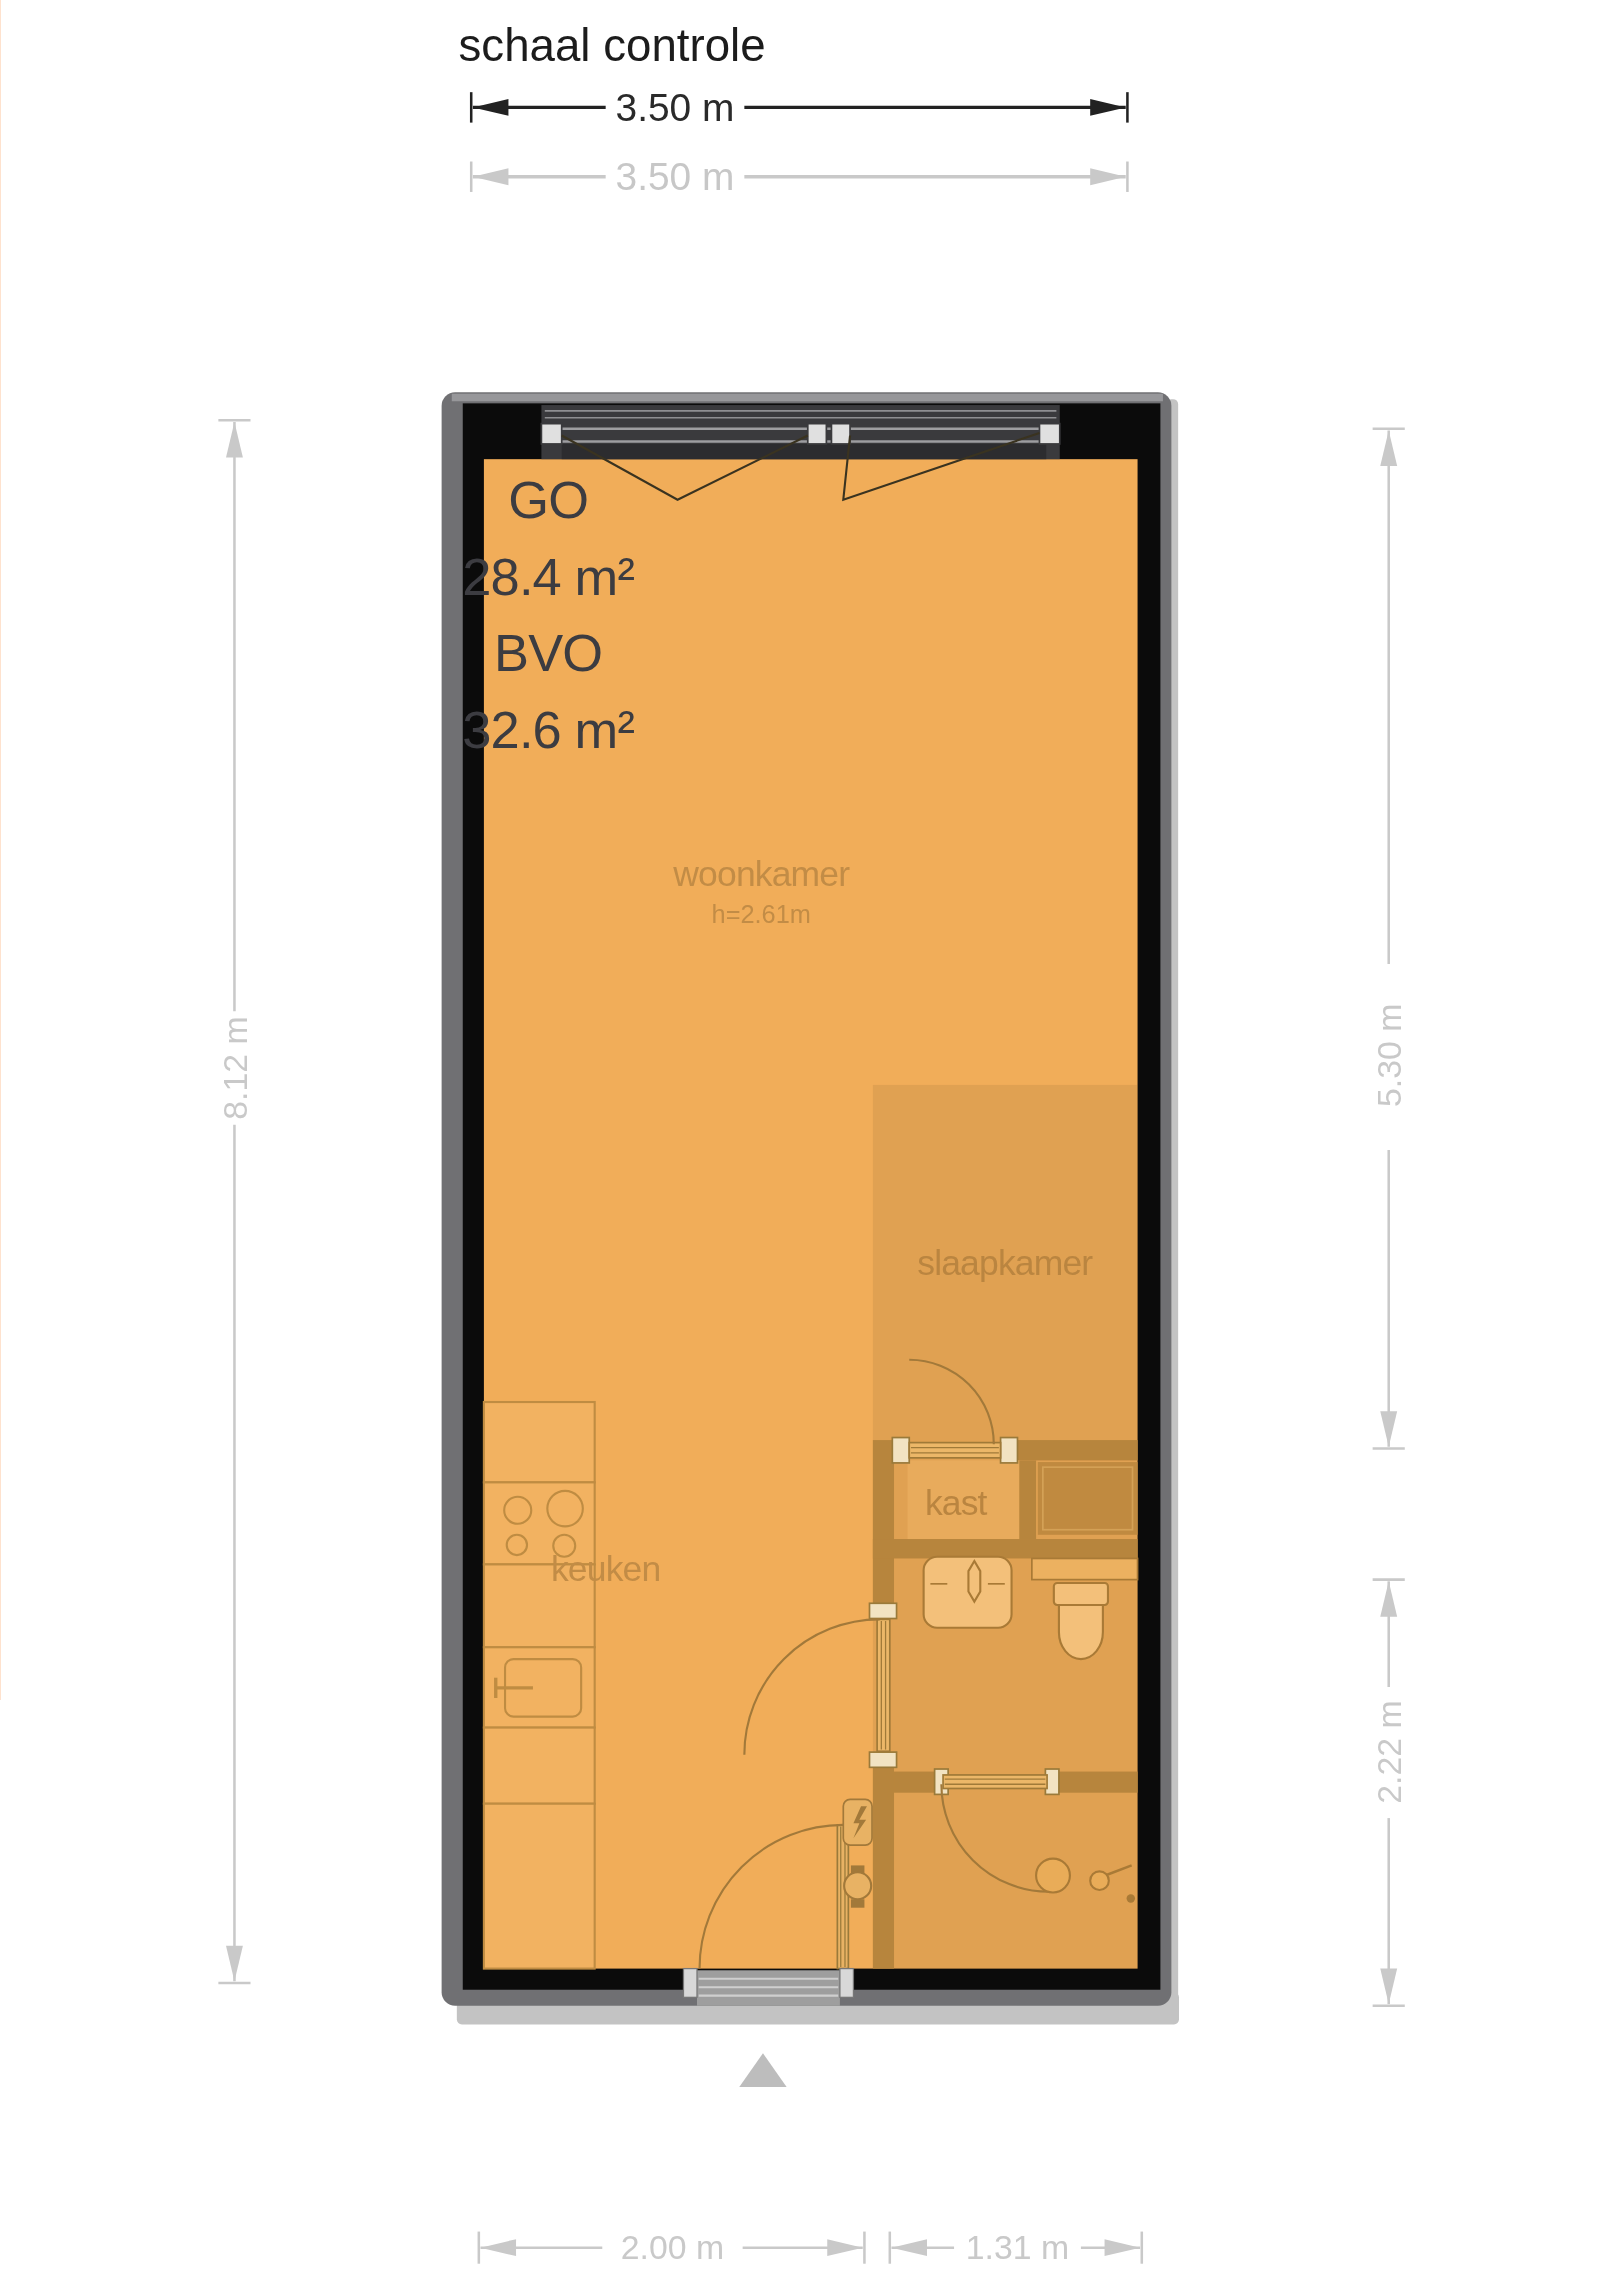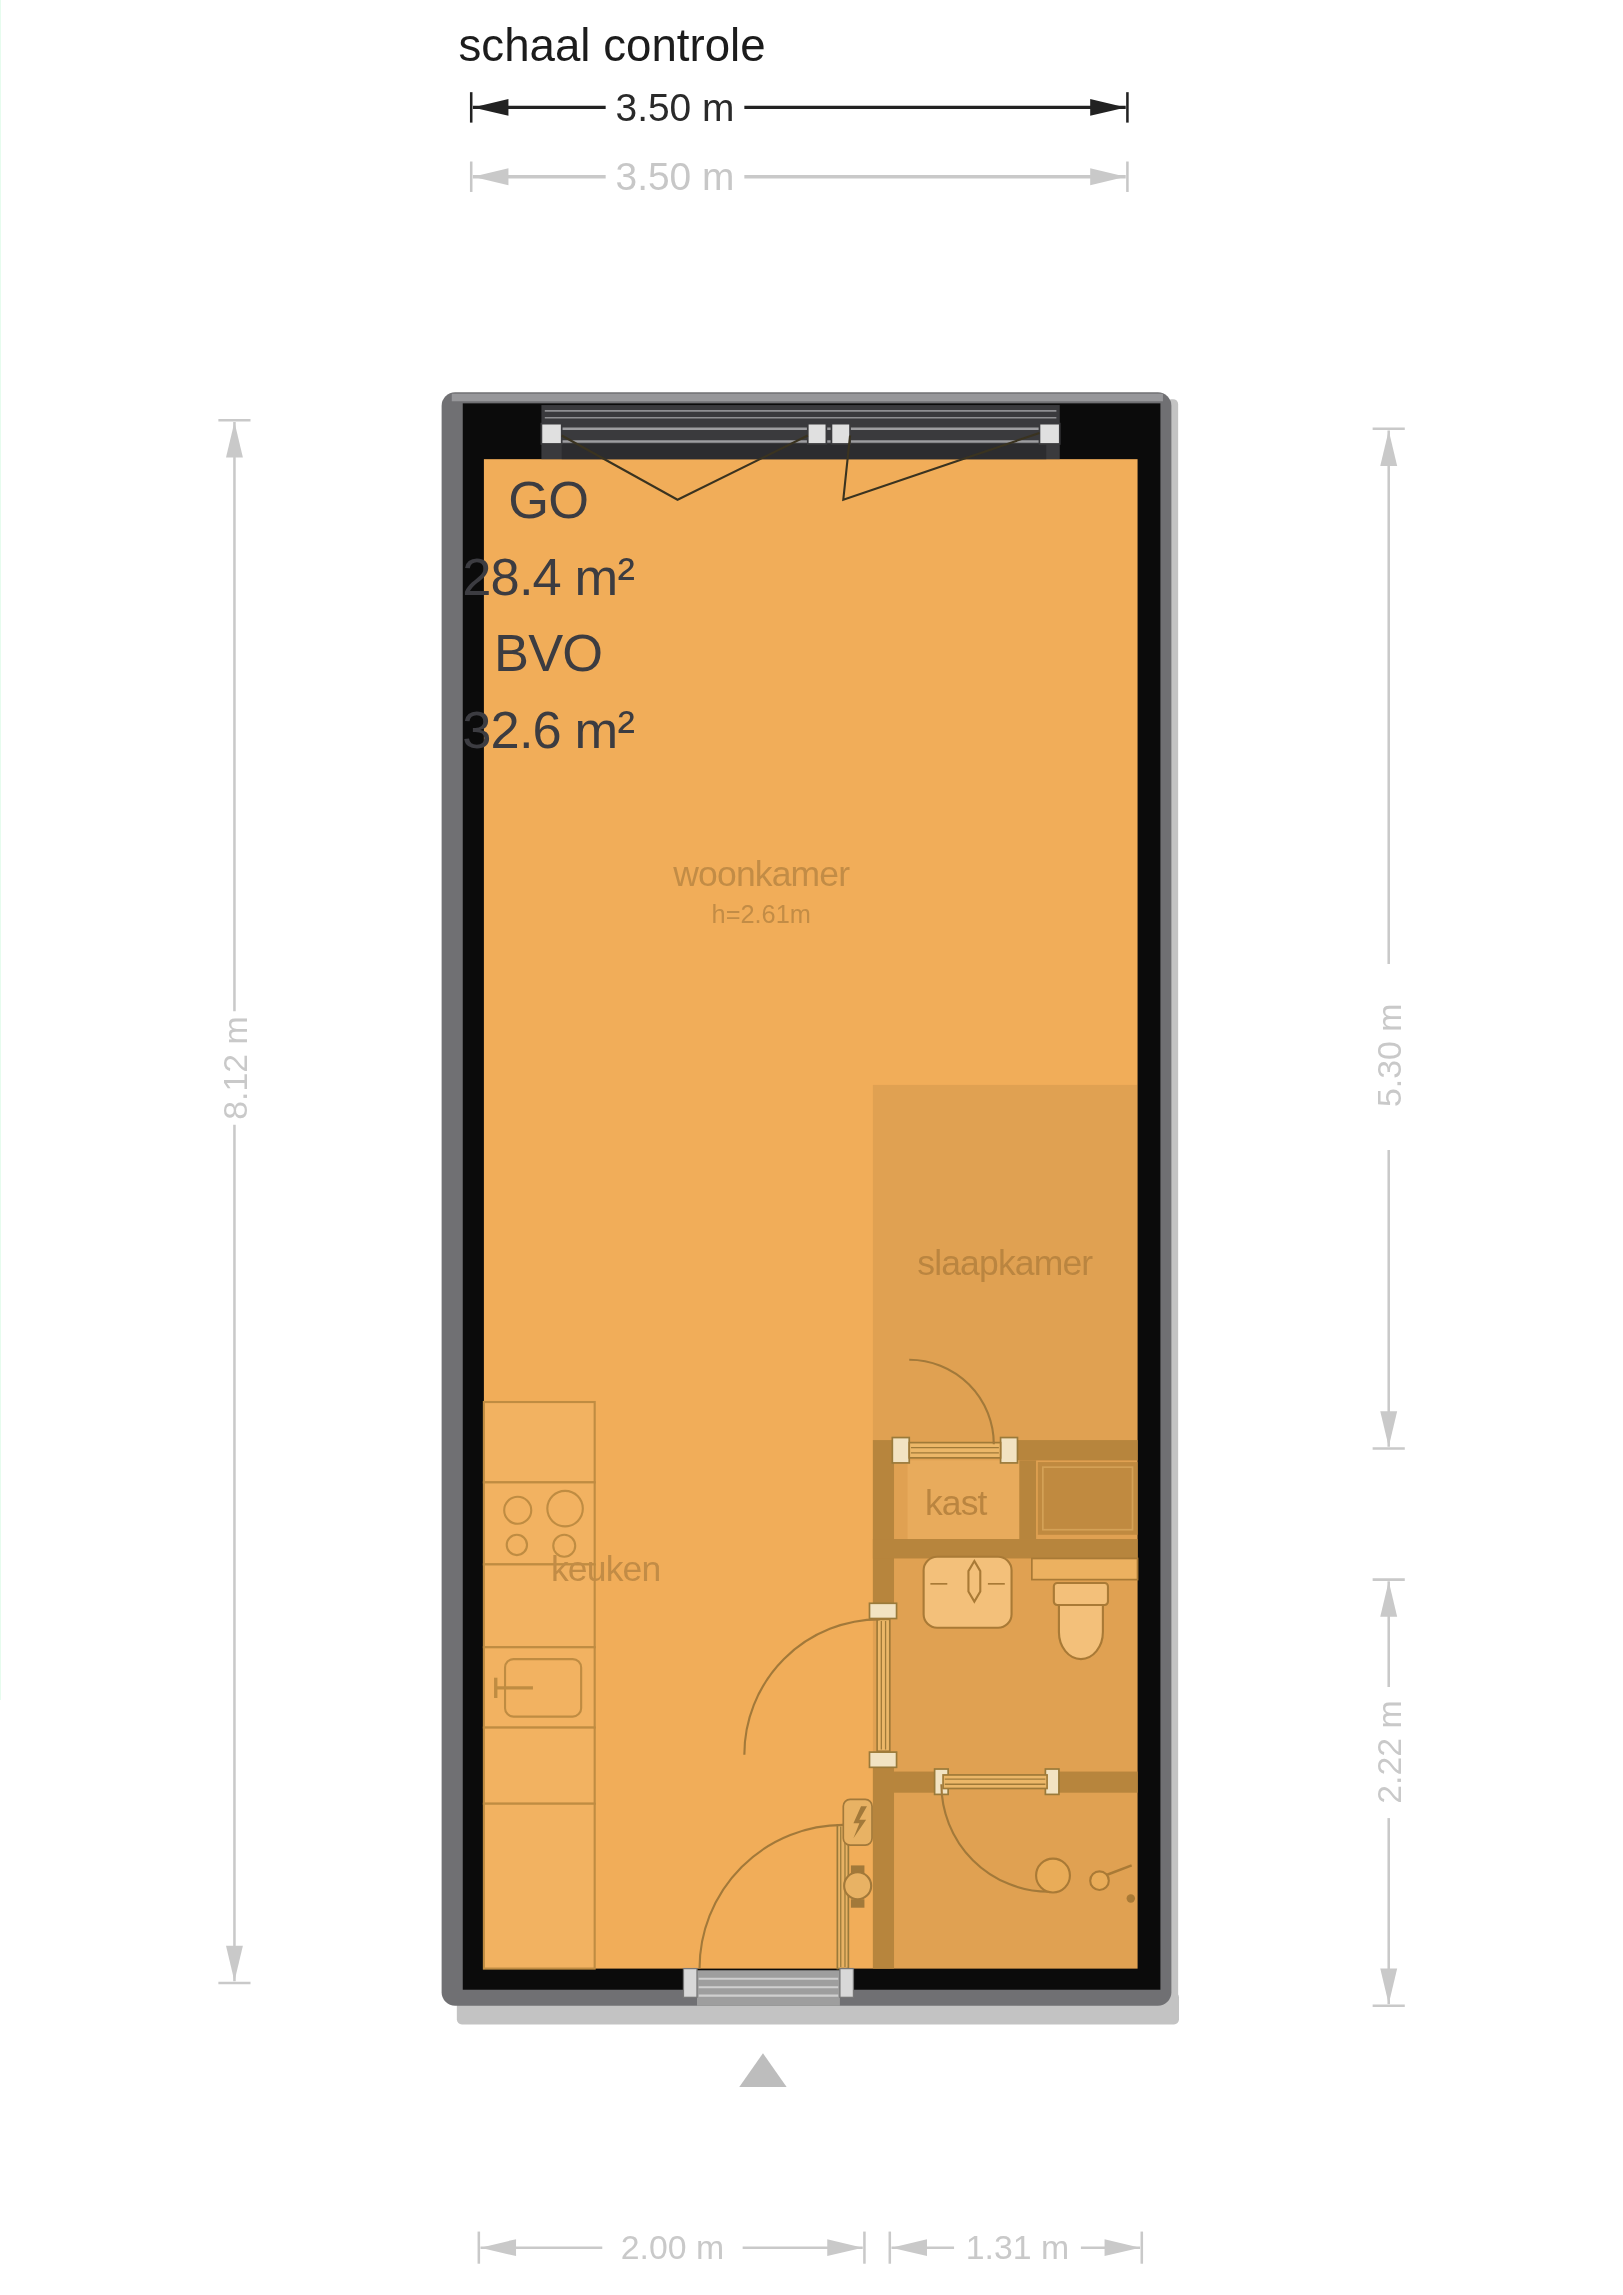--- a/index.html
+++ b/index.html
@@ -1,17 +1,17 @@
 <!DOCTYPE html>
 <html style="font-size:13.5px"><head>
 <meta charset="utf-8">
 <style>
   html,body{margin:0;padding:0;background:#ffffff;}
   body{width:1624px;height:2295px;overflow:hidden;font-family:"Liberation Sans",sans-serif;}
-  .stage{position:relative;width:1624px;height:1700px;background:#86efac;}
+  .stage{position:relative;width:1624px;height:1700px;background:#f97316;}
   svg{display:block;}
   text{font-family:"Liberation Sans",sans-serif;}
   .title-text{font-size:54px;fill:#1c1c1c;}
   .scale-label-primary{font-size:46px;fill:#2a2a2a;}
   .scale-label-secondary{font-size:46px;fill:#c7c7c7;}
   .area-text{font-size:62px;fill:#3c3c41;letter-spacing:-1px;}
   .room-label{font-size:42px;fill:#c28c46;letter-spacing:-1px;}
   .room-label-dark{font-size:42px;fill:#ba8540;letter-spacing:-1px;}
   .room-sub{font-size:30px;fill:#c28c46;}
   .dim-label{font-size:40px;fill:#c9c9c9;}

